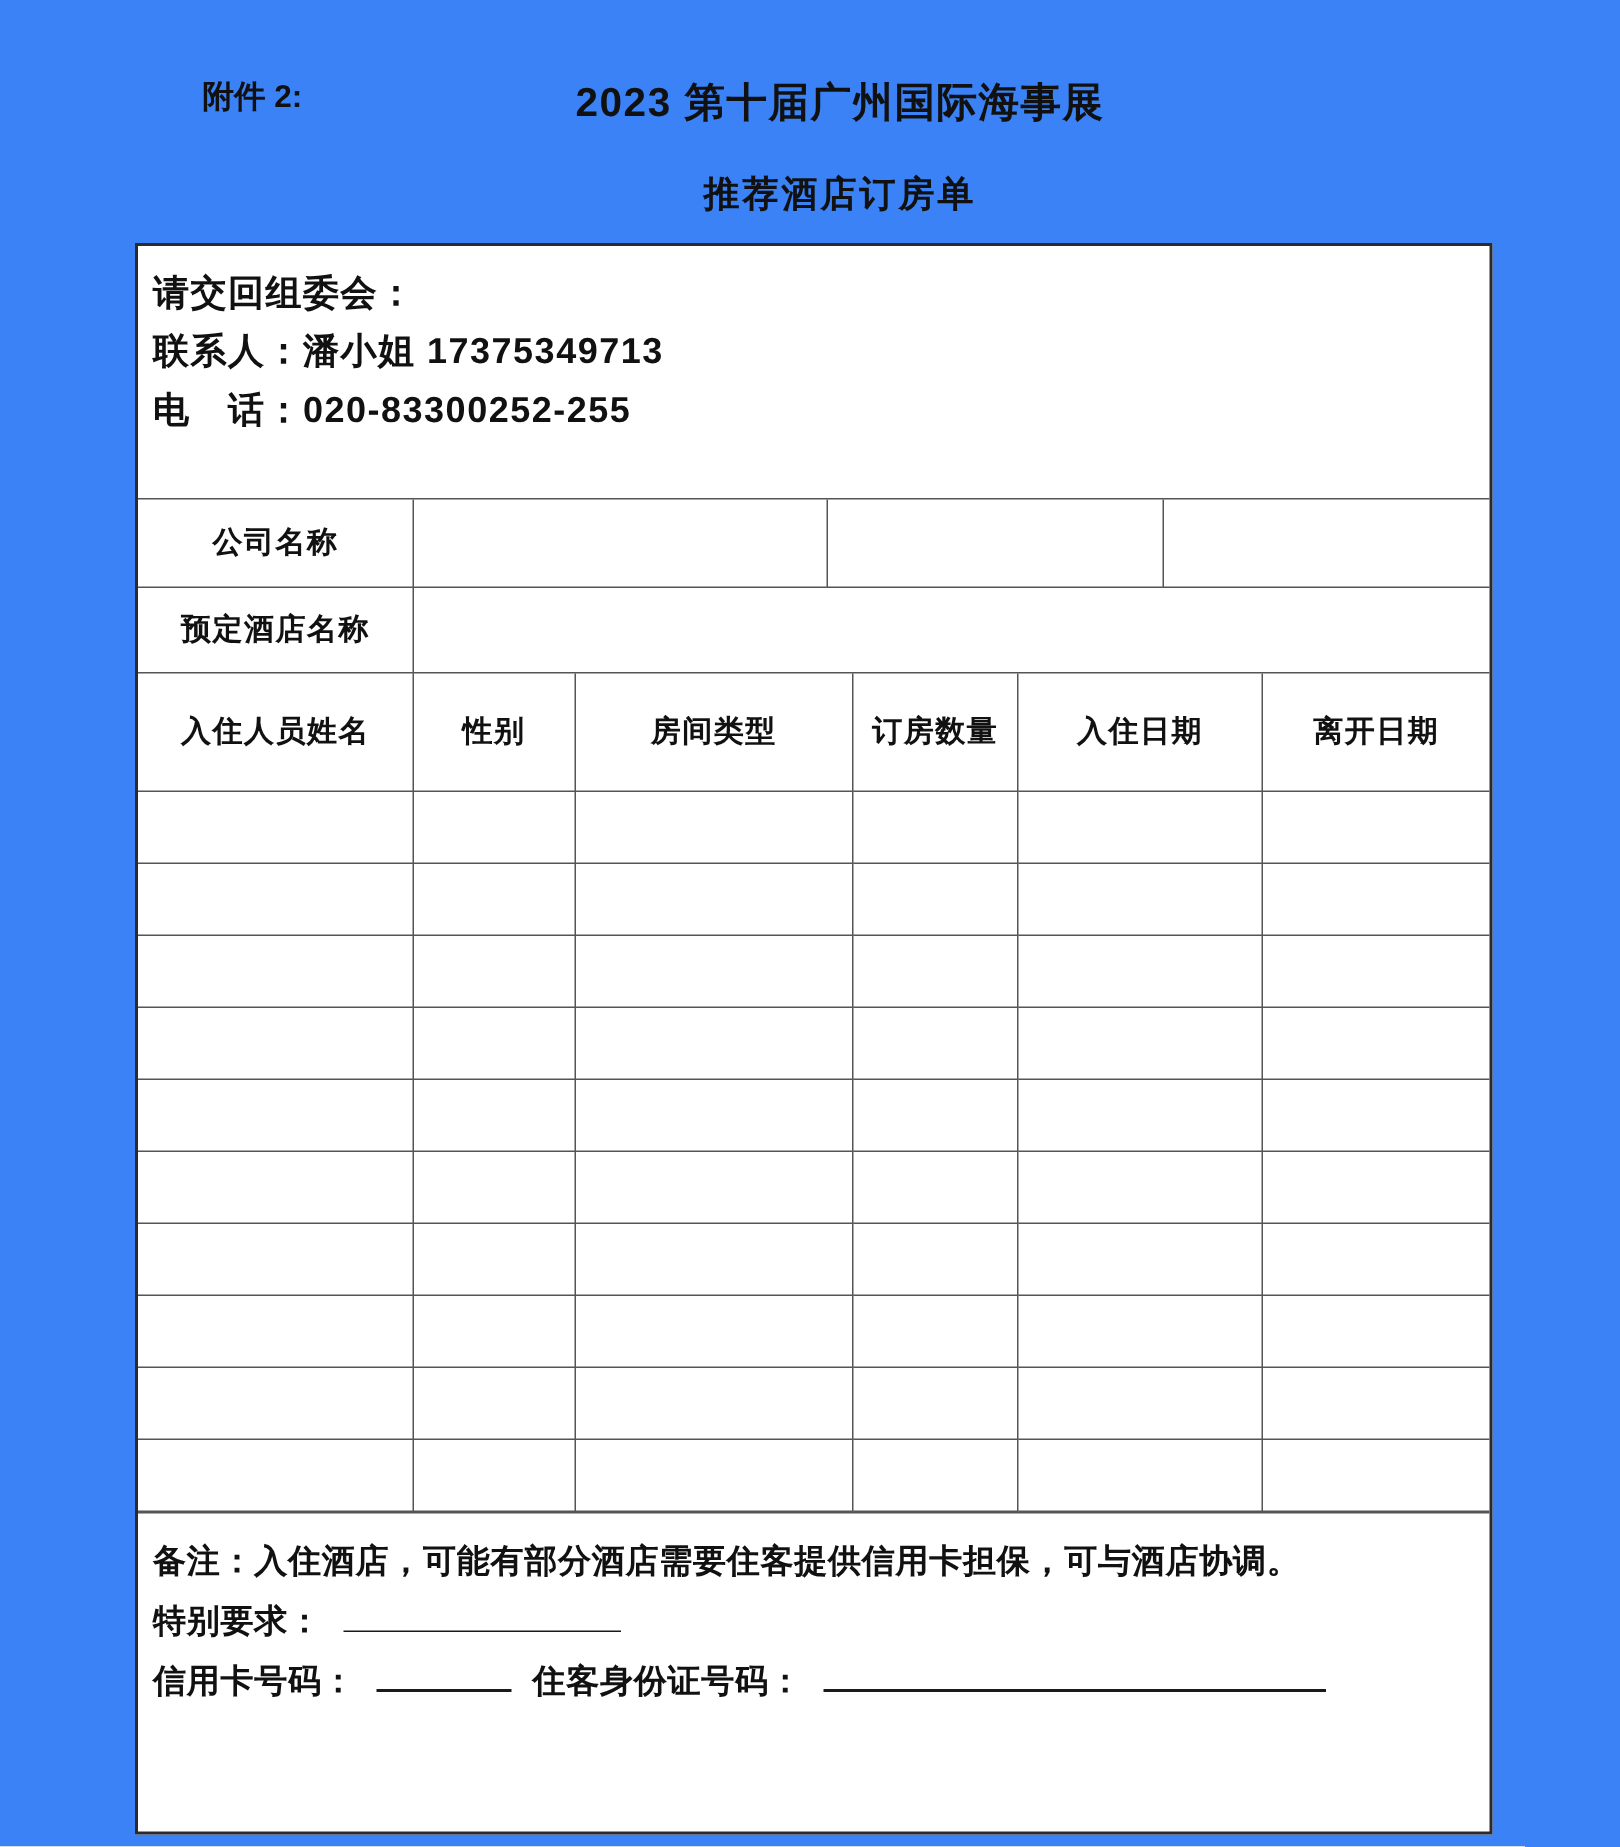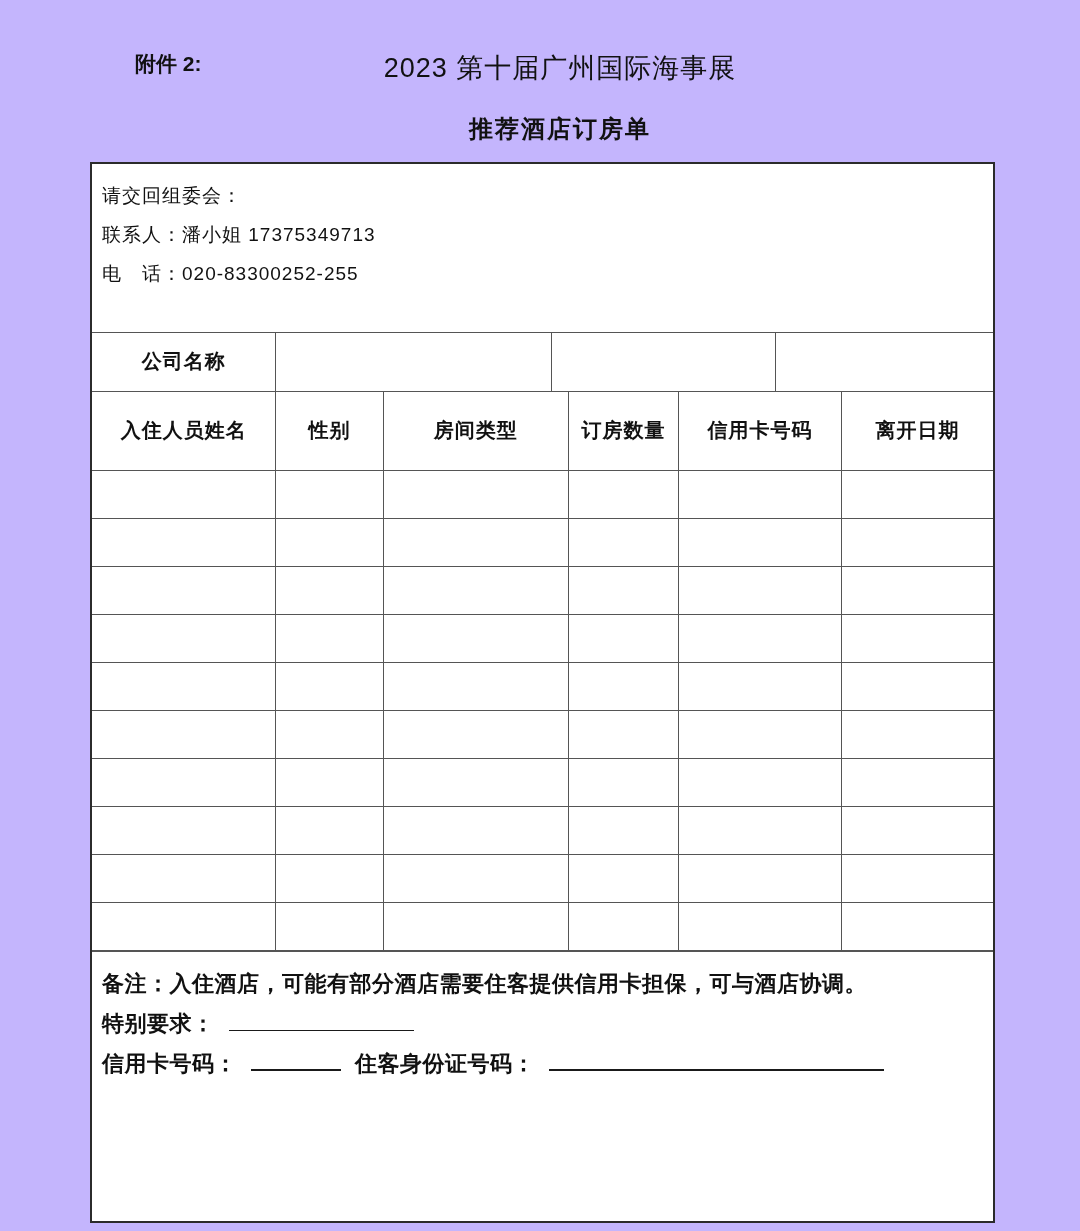--- a/index.html
+++ b/index.html
@@ -11,41 +11,41 @@
     width: 1080px;
     height: 1231px;
     position: relative;
     font-family: "Liberation Sans", "DejaVu Sans", sans-serif;
     color: #111;
     overflow: hidden;
   }
   .page {
     position: absolute;
     inset: 0;
-    background: #c4b5fd;
+    background: #3b82f6;
   }
   
   .attachment-label {
     position: absolute;
     left: 135px;
     top: 50px;
     font-size: 21px;
     font-weight: 700;
     white-space: nowrap;
   }
   .title-wrap {
     position: absolute;
     left: 0;
     top: 50px;
     width: 1120px;
     text-align: center;
   }
   .page-title {
     font-size: 27px;
-    font-weight: 400;
+    font-weight: 700;
     letter-spacing: 1px;
     white-space: nowrap;
   }
   .subtitle-wrap {
     position: absolute;
     left: 0;
     top: 113px;
     width: 1120px;
     text-align: center;
   }
@@ -68,22 +68,22 @@
     background: #fff;
   }
   
   .contact-block {
     height: 169px;
     box-sizing: border-box;
     padding: 12px 0 0 10px;
     border-bottom: 1px solid #555;
   }
   .contact-line {
-    font-size: 19px;
-    font-weight: 400;
+    font-size: 24px;
+    font-weight: 700;
     line-height: 39px;
     white-space: nowrap;
     letter-spacing: 1px;
   }
   
   table {
     border-collapse: collapse;
     width: 100%;
     table-layout: fixed;
   }
@@ -167,39 +167,43 @@
         <col style="width:24.9%">
         <col style="width:24.1%">
       </colgroup>
       <tbody>
           <tr class="info-row-1">
         <td class="label-cell">公司名称</td>
         <td></td>
         <td></td>
         <td></td>
       </tr>
+      <tr class="info-row-3">
+        <td class="label-cell">预定酒店名称</td>
+        <td colspan="3"></td>
+      </tr>
     </tbody>
       </table>
 
     <table class="guest-table">
       <colgroup>
         <col style="width:20.4%">
         <col style="width:11.9%">
         <col style="width:20.6%">
         <col style="width:12.2%">
         <col style="width:18.1%">
         <col style="width:16.8%">
       </colgroup>
       <tbody>
           <tr>
         <th>入住人员姓名</th>
         <th>性别</th>
         <th>房间类型</th>
         <th>订房数量</th>
-        <th>信用卡号码</th>
+        <th>入住日期</th>
         <th>离开日期</th>
       </tr>
       </tbody>
         <tbody>
           <tr>
             <td></td>
             <td></td>
             <td></td>
             <td></td>
             <td></td>

